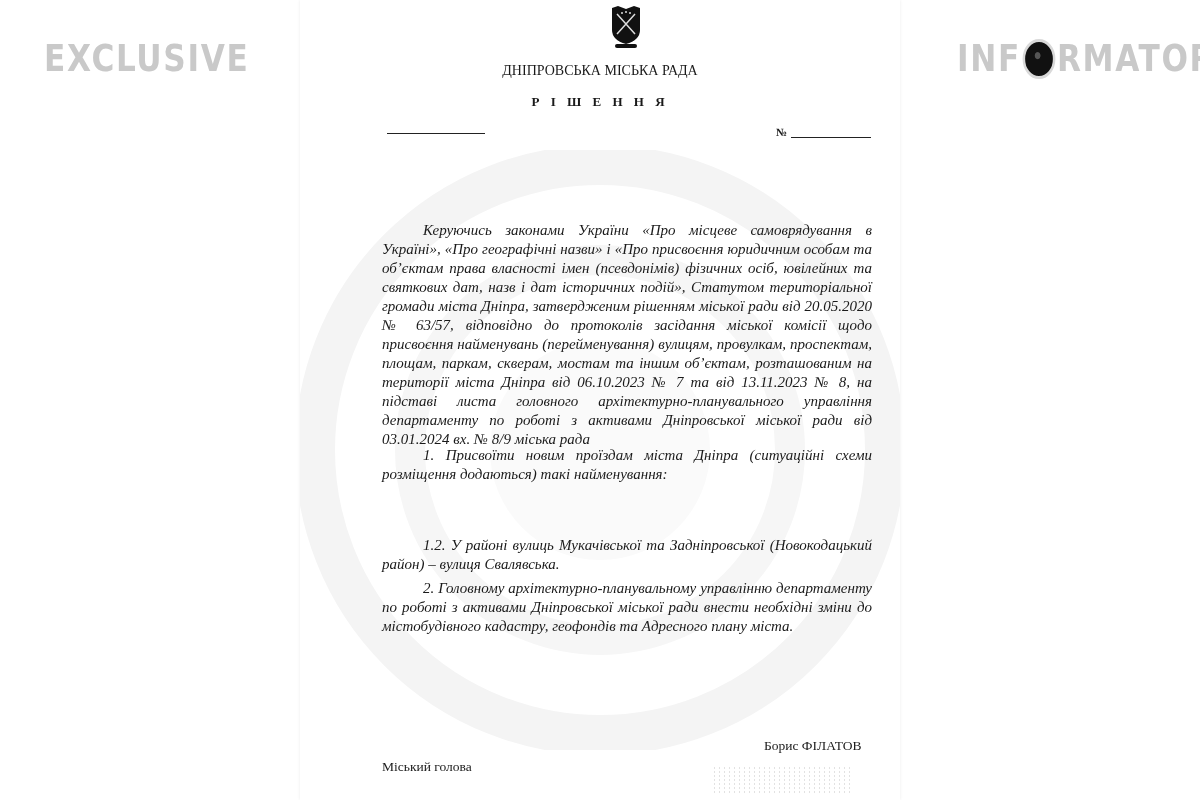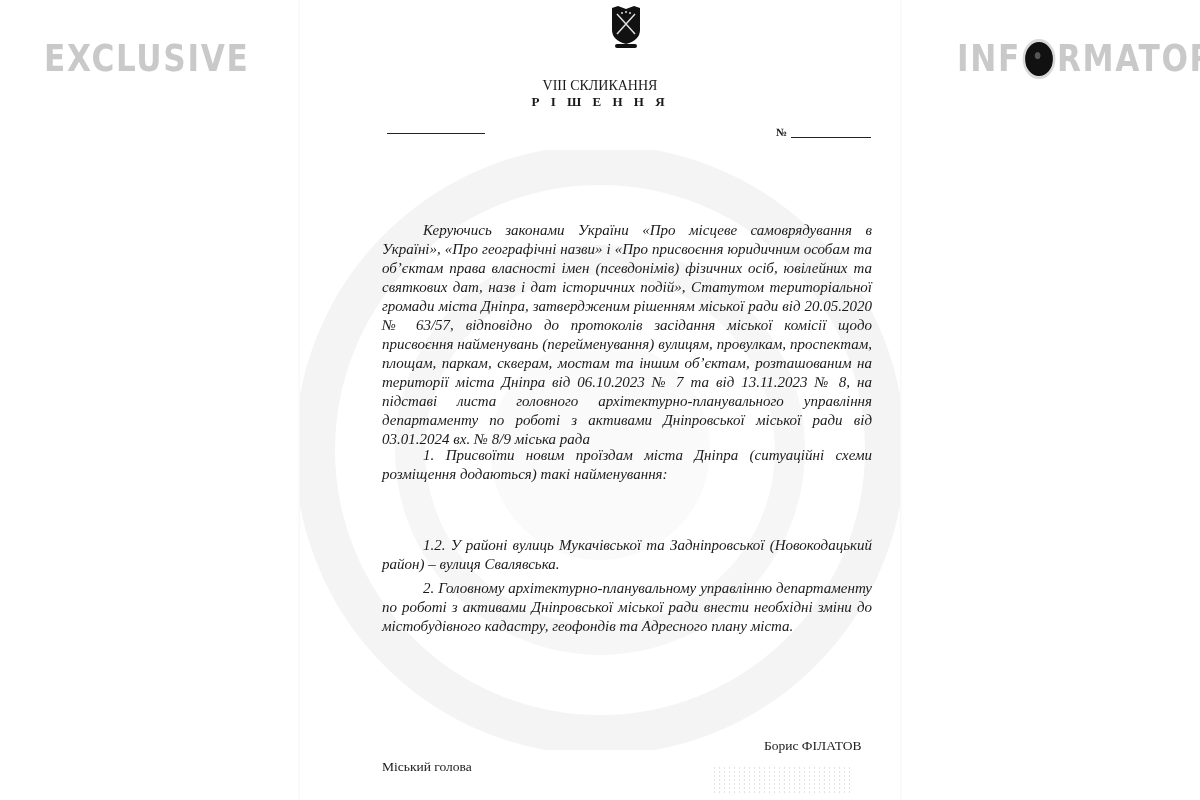--- a/index.html
+++ b/index.html
@@ -88,21 +88,21 @@
 
   <svg class="crest" viewBox="0 0 36 46">
     <path d="M4 4 L10 2 L18 5 L26 2 L32 4 L32 26 Q32 36 18 40 Q4 36 4 26 Z" fill="#111"></path>
     <path d="M9 10 L27 30 M27 10 L9 30" stroke="#ddd" stroke-width="1.5"></path>
     <circle cx="14" cy="9" r="1" fill="#ddd"></circle>
       <circle cx="18" cy="8" r="1" fill="#ddd"></circle>
       <circle cx="22" cy="9" r="1" fill="#ddd"></circle>
     <rect x="7" y="40" width="22" height="4" rx="2" fill="#111"></rect>
   </svg>
 
-  <div class="hdr hdr2">VIII СКЛИКАННЯ</div>
+  <div class="hdr hdr1">ДНІПРОВСЬКА МІСЬКА РАДА</div>
   <div class="hdr hdr3">Р І Ш Е Н Н Я</div>
 
   <div class="line-left"></div>
   <div class="num-label">№</div>
   <div class="line-right"></div>
 
 
   <div class="para indent" style="top:221px;">Керуючись законами України «Про місцеве самоврядування в Україні», «Про географічні назви» і «Про присвоєння юридичним особам та об’єктам права власності імен (псевдонімів) фізичних осіб, ювілейних та святкових дат, назв і дат історичних подій», Статутом територіальної громади міста Дніпра, затвердженим рішенням міської ради від 20.05.2020 № 63/57, відповідно до протоколів засідання міської комісії щодо присвоєння найменувань (перейменування) вулицям, провулкам, проспектам, площам, паркам, скверам, мостам та іншим об’єктам, розташованим на території міста Дніпра від 06.10.2023 № 7 та від 13.11.2023 № 8, на підставі листа головного архітектурно-планувального управління департаменту по роботі з активами Дніпровської міської ради від 03.01.2024 вх. № 8/9 міська рада</div>
 
 

